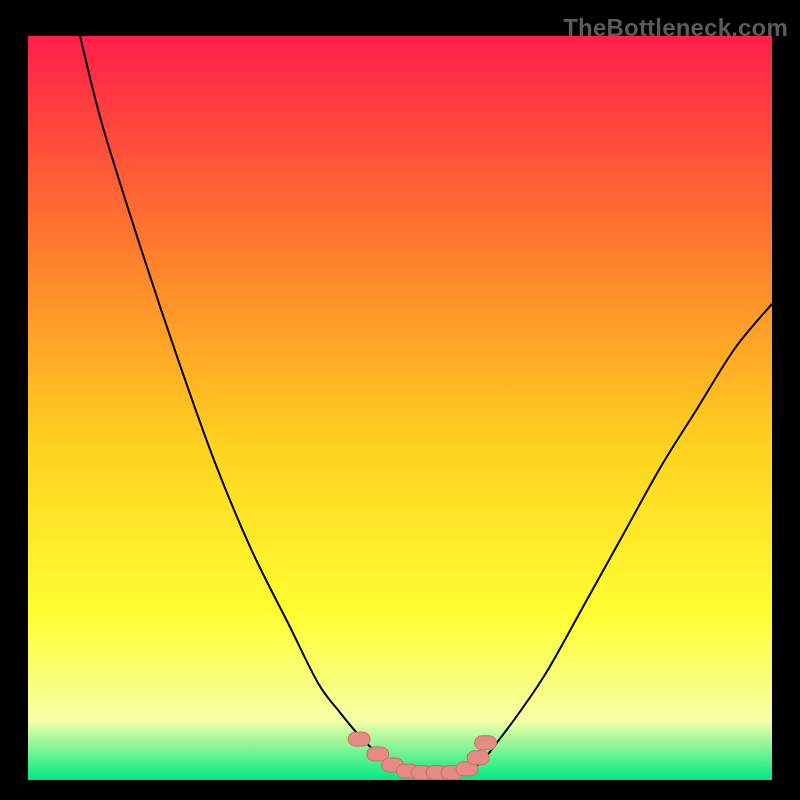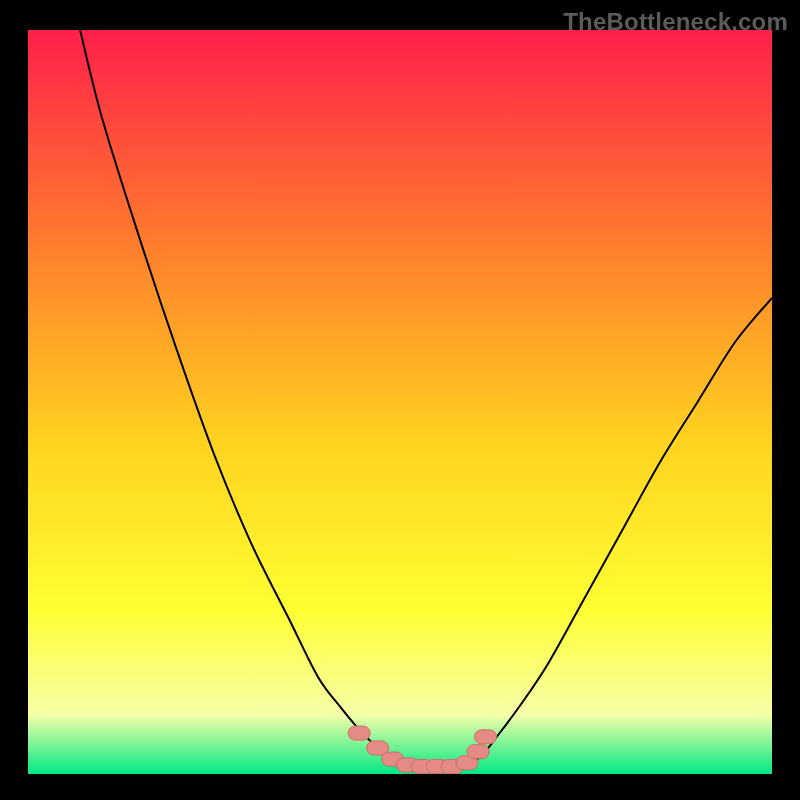--- a/index.html
+++ b/index.html
@@ -7,21 +7,21 @@
     padding: 0;
     width: 800px;
     height: 800px;
     background: #000;
     overflow: hidden;
     font-family: Arial, Helvetica, sans-serif;
   }
   .frame {
     position: absolute;
     left: 0;
-    top: 2px;
+    top: 8px;
     width: 800px;
     height: 564px;
     background: #000;
   }
   .watermark {
     position: absolute;
     top: 6px;
     right: 12px;
     font-size: 24px;
     font-weight: 600;

